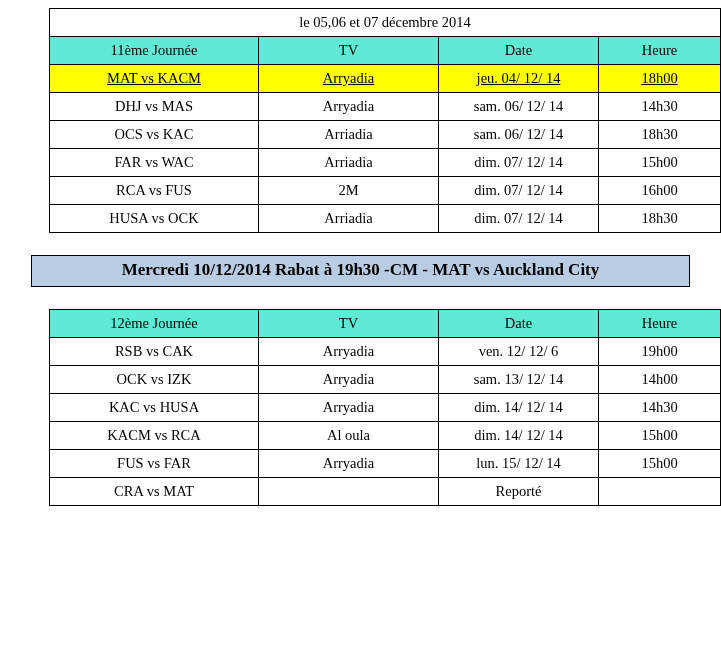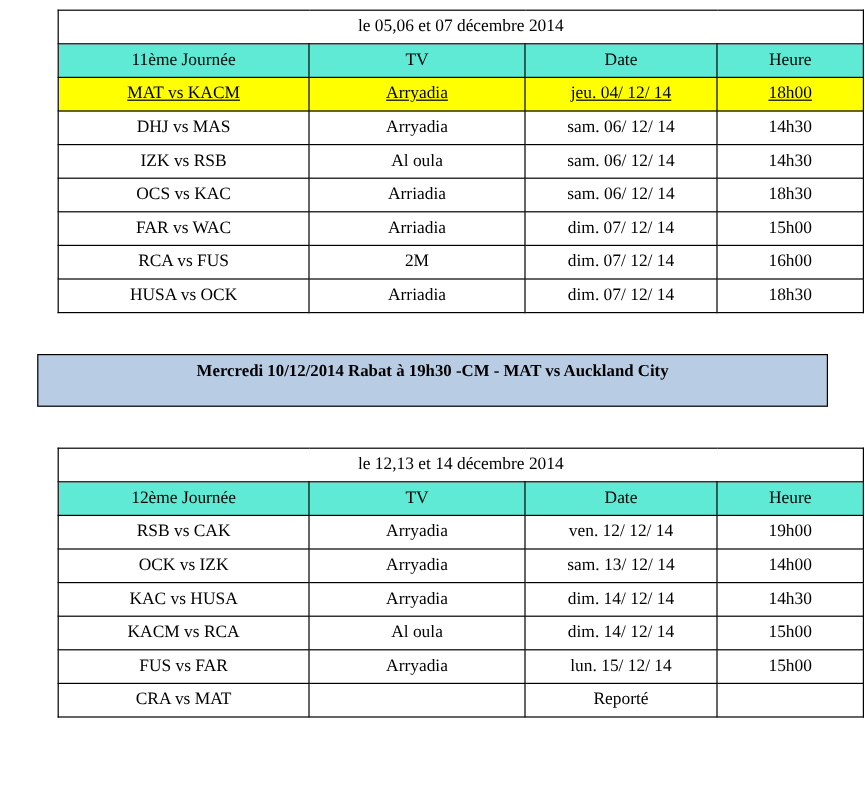--- a/index.html
+++ b/index.html
@@ -54,37 +54,37 @@
   }
 
   
   .c1 { width: 209px; }
   .c2 { width: 180px; }
   .c3 { width: 160px; }
   .c4 { width: 122px; }
 
   .banner {
     width: 659px;
-    margin: 12px auto;
+    margin: 0 auto;
     background: #b8cce4;
     border: 1px solid #000000;
     box-sizing: border-box;
     text-align: center;
     font-weight: bold;
-    font-size: 14px;
-    height: 44px;
+    font-size: 17px;
+    height: 32px;
     line-height: 27px;
     font-family: "Liberation Serif", serif;
   }
 
   .spacer-top { height: 8px; }
   .spacer-mid1 { height: 22px; }
   .spacer-mid2 { height: 22px; }
 
-  .tbl-wrap { display: flex; justify-content: flex-start; margin-left: 48px; }
+  .tbl-wrap { display: flex; justify-content: flex-end; }
 </style>
 </head>
 <body>
 
 <div class="page">
 
   <div class="spacer-top"></div>
 
   <div class="tbl-wrap">
     <table class="sched">
@@ -111,26 +111,20 @@
           <td class="highlight">jeu. 04/ 12/ 14</td>
           <td class="highlight">18h00</td>
         </tr>
         <tr>
           <td>DHJ vs MAS</td>
           <td>Arryadia</td>
           <td>sam. 06/ 12/ 14</td>
           <td>14h30</td>
         </tr>
         <tr>
-          <td>IZK vs RSB</td>
-          <td>Al oula</td>
-          <td>sam. 06/ 12/ 14</td>
-          <td>14h30</td>
-        </tr>
-        <tr>
           <td>OCS vs KAC</td>
           <td>Arriadia</td>
           <td>sam. 06/ 12/ 14</td>
           <td>18h30</td>
         </tr>
         <tr>
           <td>FAR vs WAC</td>
           <td>Arriadia</td>
           <td>dim. 07/ 12/ 14</td>
           <td>15h00</td>
@@ -159,34 +153,31 @@
 
   <div class="tbl-wrap">
     <table class="sched">
       <colgroup>
         <col class="c1">
           <col class="c2">
           <col class="c3">
           <col class="c4">
       </colgroup>
       <tbody>
-        <tr class="title-row">
-          <td colspan="4">le 12,13 et 14 décembre 2014</td>
-        </tr>
         <tr class="header-row">
           <td>12ème Journée</td>
           <td>TV</td>
           <td>Date</td>
           <td>Heure</td>
         </tr>
 
         <tr>
           <td>RSB vs CAK</td>
           <td>Arryadia</td>
-          <td>ven. 12/ 12/ 14</td>
+          <td>ven. 12/ 12/ 6</td>
           <td>19h00</td>
         </tr>
         <tr>
           <td>OCK vs IZK</td>
           <td>Arryadia</td>
           <td>sam. 13/ 12/ 14</td>
           <td>14h00</td>
         </tr>
         <tr>
           <td>KAC vs HUSA</td>

